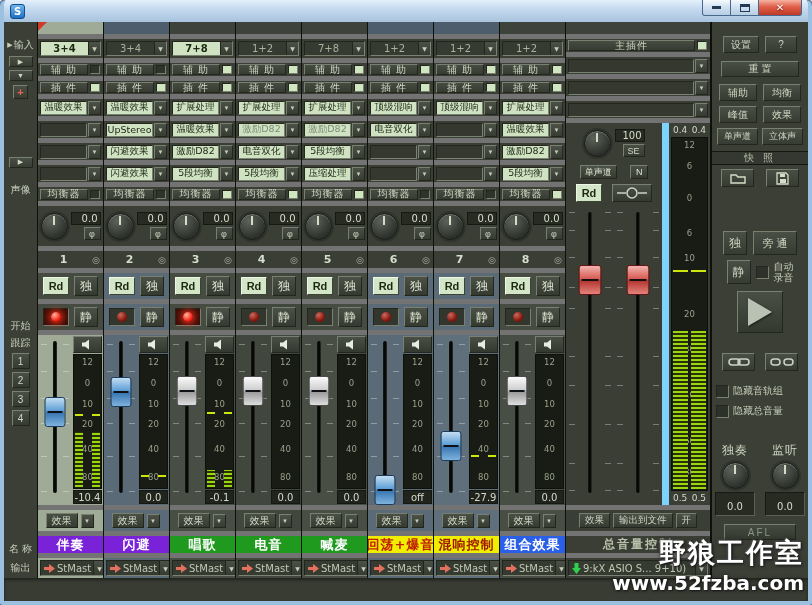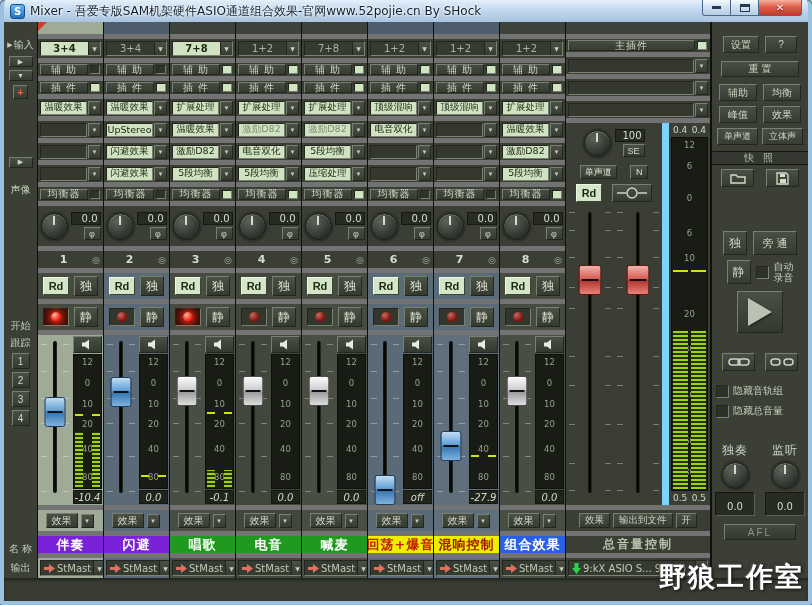--- a/index.html
+++ b/index.html
@@ -115,21 +115,21 @@
   .mzone{ width:31px; flex:0 0 31px; display:flex; flex-direction:column; }
   .spk{ height:17px; margin:1px 1px 0; background:linear-gradient(#4a4f45,#343930); border:1px solid;
     border-color:#788070 #23261d #23261d #788070; display:flex; align-items:center; justify-content:center; cursor:pointer; }
   .meter{ flex:1; margin:1px; position:relative; background:#191c14; border:1px solid #0e110a; overflow:hidden; }
   .mnum{ position:absolute; width:100%; text-align:center; font-size:8.5px; color:#98a08c; transform:translateY(-50%); }
   .mbar{ position:absolute; bottom:1px; width:8px;
     background:repeating-linear-gradient(to top,#9ad70e 0 2px,#29300a 2px 4px); }
   .mbar.l{ left:1px; } .mbar.r{ right:1px; }
   .mpeak{ position:absolute; width:8px; height:2px; background:#cde60c; }
   .mval{ height:14px; margin:0 1px 1px; background:#20241c; border:1px solid #141811; color:#d4dcc8;
-    font-size:10px; display:flex; align-items:center; justify-content:center;font-style:italic; }
+    font-size:10px; display:flex; align-items:center; justify-content:center; }
   
   .fxrow{ justify-content:center; gap:2px; }
   .fx-btn{ width:32px; height:15px; font-size:10px; color:#cfd7c3; background:linear-gradient(#4a4f45,#373c32);
     border:1px solid; border-color:#788070 #23261d #23261d #788070; cursor:pointer;
     display:flex; align-items:center; justify-content:center; }
   .name-row{ justify-content:center; font-size:13px; font-weight:bold; letter-spacing:1px; cursor:pointer;
     white-space:nowrap; overflow:hidden; }
   .outdd{ flex:1; margin:0 2px; height:16px; display:flex; align-items:center; background:#363b31;
     border:1px solid; border-color:#23261d #7a8272 #7a8272 #23261d; color:#c2c9b4; font-size:10px;
     font-weight:bold; cursor:pointer; gap:2px; padding-left:3px; }
@@ -183,21 +183,20 @@
     text-shadow:1px 1px 2px #1a1a1a,-1px -1px 2px #555, 0 0 5px rgba(0,0,0,.6); }
   .wm2{ font-size:20px; font-weight:bold; color:#ffffff;
     text-shadow:1px 1px 2px #1a1a1a, 0 0 4px rgba(0,0,0,.6); }
 </style>
 </head>
 <body>
 
 <div class="window">
   <div class="titlebar">
     <div class="app-icon">S</div>
-    <div class="title-text">Mixer - 吾爱专版SAM机架硬件ASIO通道组合效果-官网www.52pojie.cn By SHock</div>
     <div class="winbtns">
       <div class="wbtn min">
           <span class="ic-min"></span>
         </div>
       <div class="wbtn max">
           <span class="ic-max"></span>
         </div>
       <div class="wbtn close">
           <span>✕</span>
         </div>
@@ -1321,14 +1320,15 @@
         </div>
       </div>
       <button class="afl-btn" style="margin-top:8px">AFL</button>
     </div>
   </div>
 
   <div class="bottom-strip"></div>
 
   <div class="watermark">
     <div class="wm1">野狼工作室</div>
+    <div class="wm2">www.52fzba.com</div>
   </div>
 </div>
 
 </body></html>

